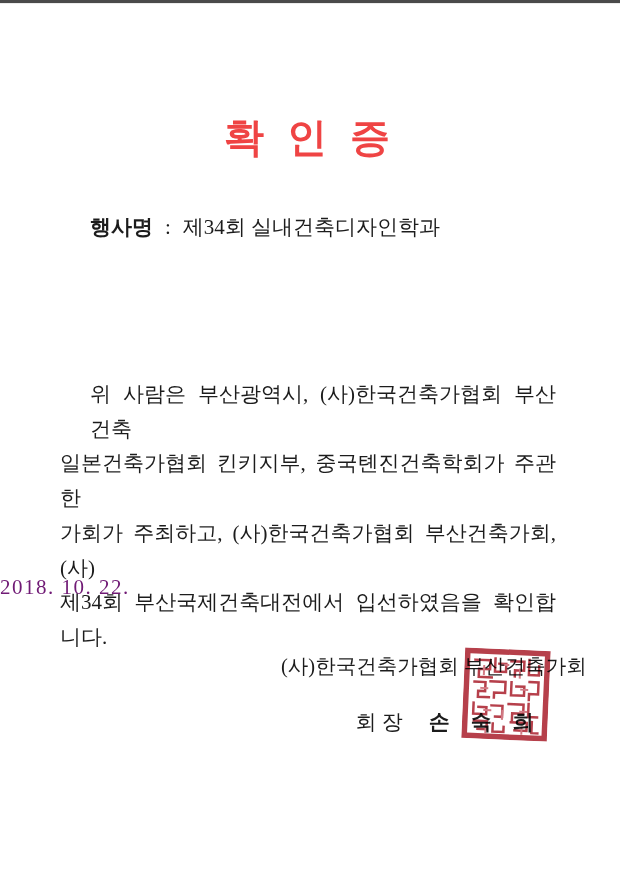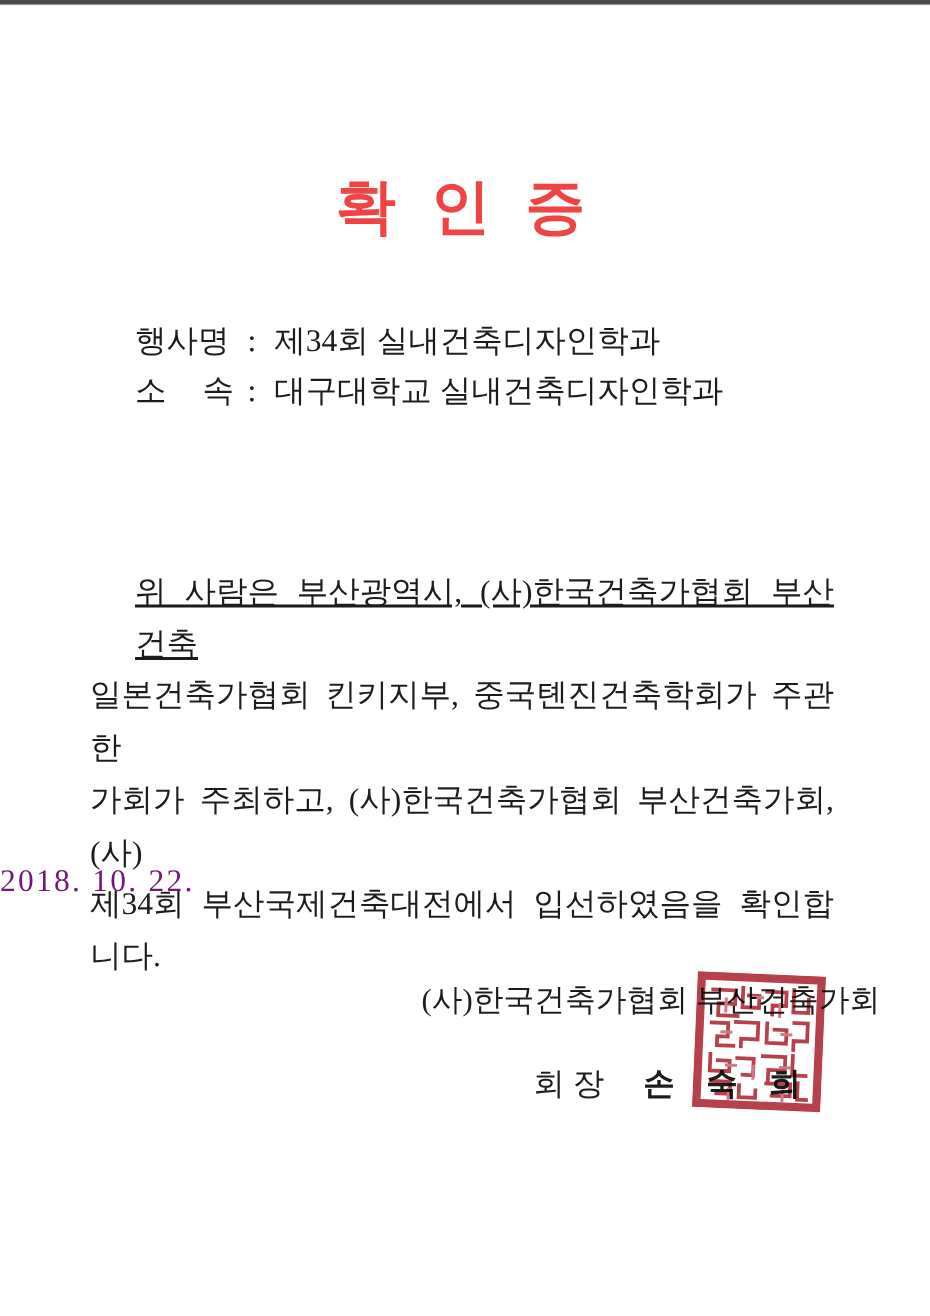--- a/index.html
+++ b/index.html
@@ -35,37 +35,38 @@
     color: #1c1c1c;
   }
   .field-row { white-space: nowrap; }
   .flabel {
     display: inline-block;
     width: 66px;
     text-align: justify;
     text-align-last: justify;
     -moz-text-align-last: justify;
     vertical-align: top;
+    font-weight: bold;
   }
   .fsep { display: inline-block; margin: 0 12px 0 9px; }
   .fvalue { white-space: pre; }
   .body-par {
     position: absolute; left: 60px; top: 377px;
     width: 496px;
     font-size: 21px;
     line-height: 34.7px;
     color: #1c1c1c;
   }
   .body-line {
     text-align: justify;
     text-align-last: justify;
     -moz-text-align-last: justify;
     word-spacing: 2px;
   }
-  .body-line.indent { padding-left: 30px; text-decoration: underline; }
+  .body-line.indent { padding-left: 30px; }
   .doc-date {
     position: absolute; top: 575px; left: 0;
     width: 100%;
     text-align: left;
     font-size: 21px;
     letter-spacing: 1.5px;
     color: #701a75;
     white-space: pre;
   }
   .sig-org {
@@ -99,23 +100,20 @@
 </head>
 <body>
 
 <div class="top-bar"></div>
 
 <div class="doc-title">확 인 증</div>
 
 <div class="fields">
   <div class="field-row">
     <span class="flabel">행사명</span><span class="fsep">:</span><span class="fvalue">제34회 실내건축디자인학과</span>
-  </div>
-  <div class="field-row">
-    <span class="flabel">소 속</span><span class="fsep">:</span><span class="fvalue">대구대학교 실내건축디자인학과</span>
   </div>
 </div>
 
 <div class="body-par">
   <div class="body-line indent">위 사람은 부산광역시, (사)한국건축가협회 부산건축</div>
   <div class="body-line">일본건축가협회 킨키지부, 중국톈진건축학회가 주관한</div>
   <div class="body-line">가회가 주최하고, (사)한국건축가협회 부산건축가회, (사)</div>
   <div class="body-line">제34회 부산국제건축대전에서 입선하였음을 확인합니다.</div>
 </div>
 

